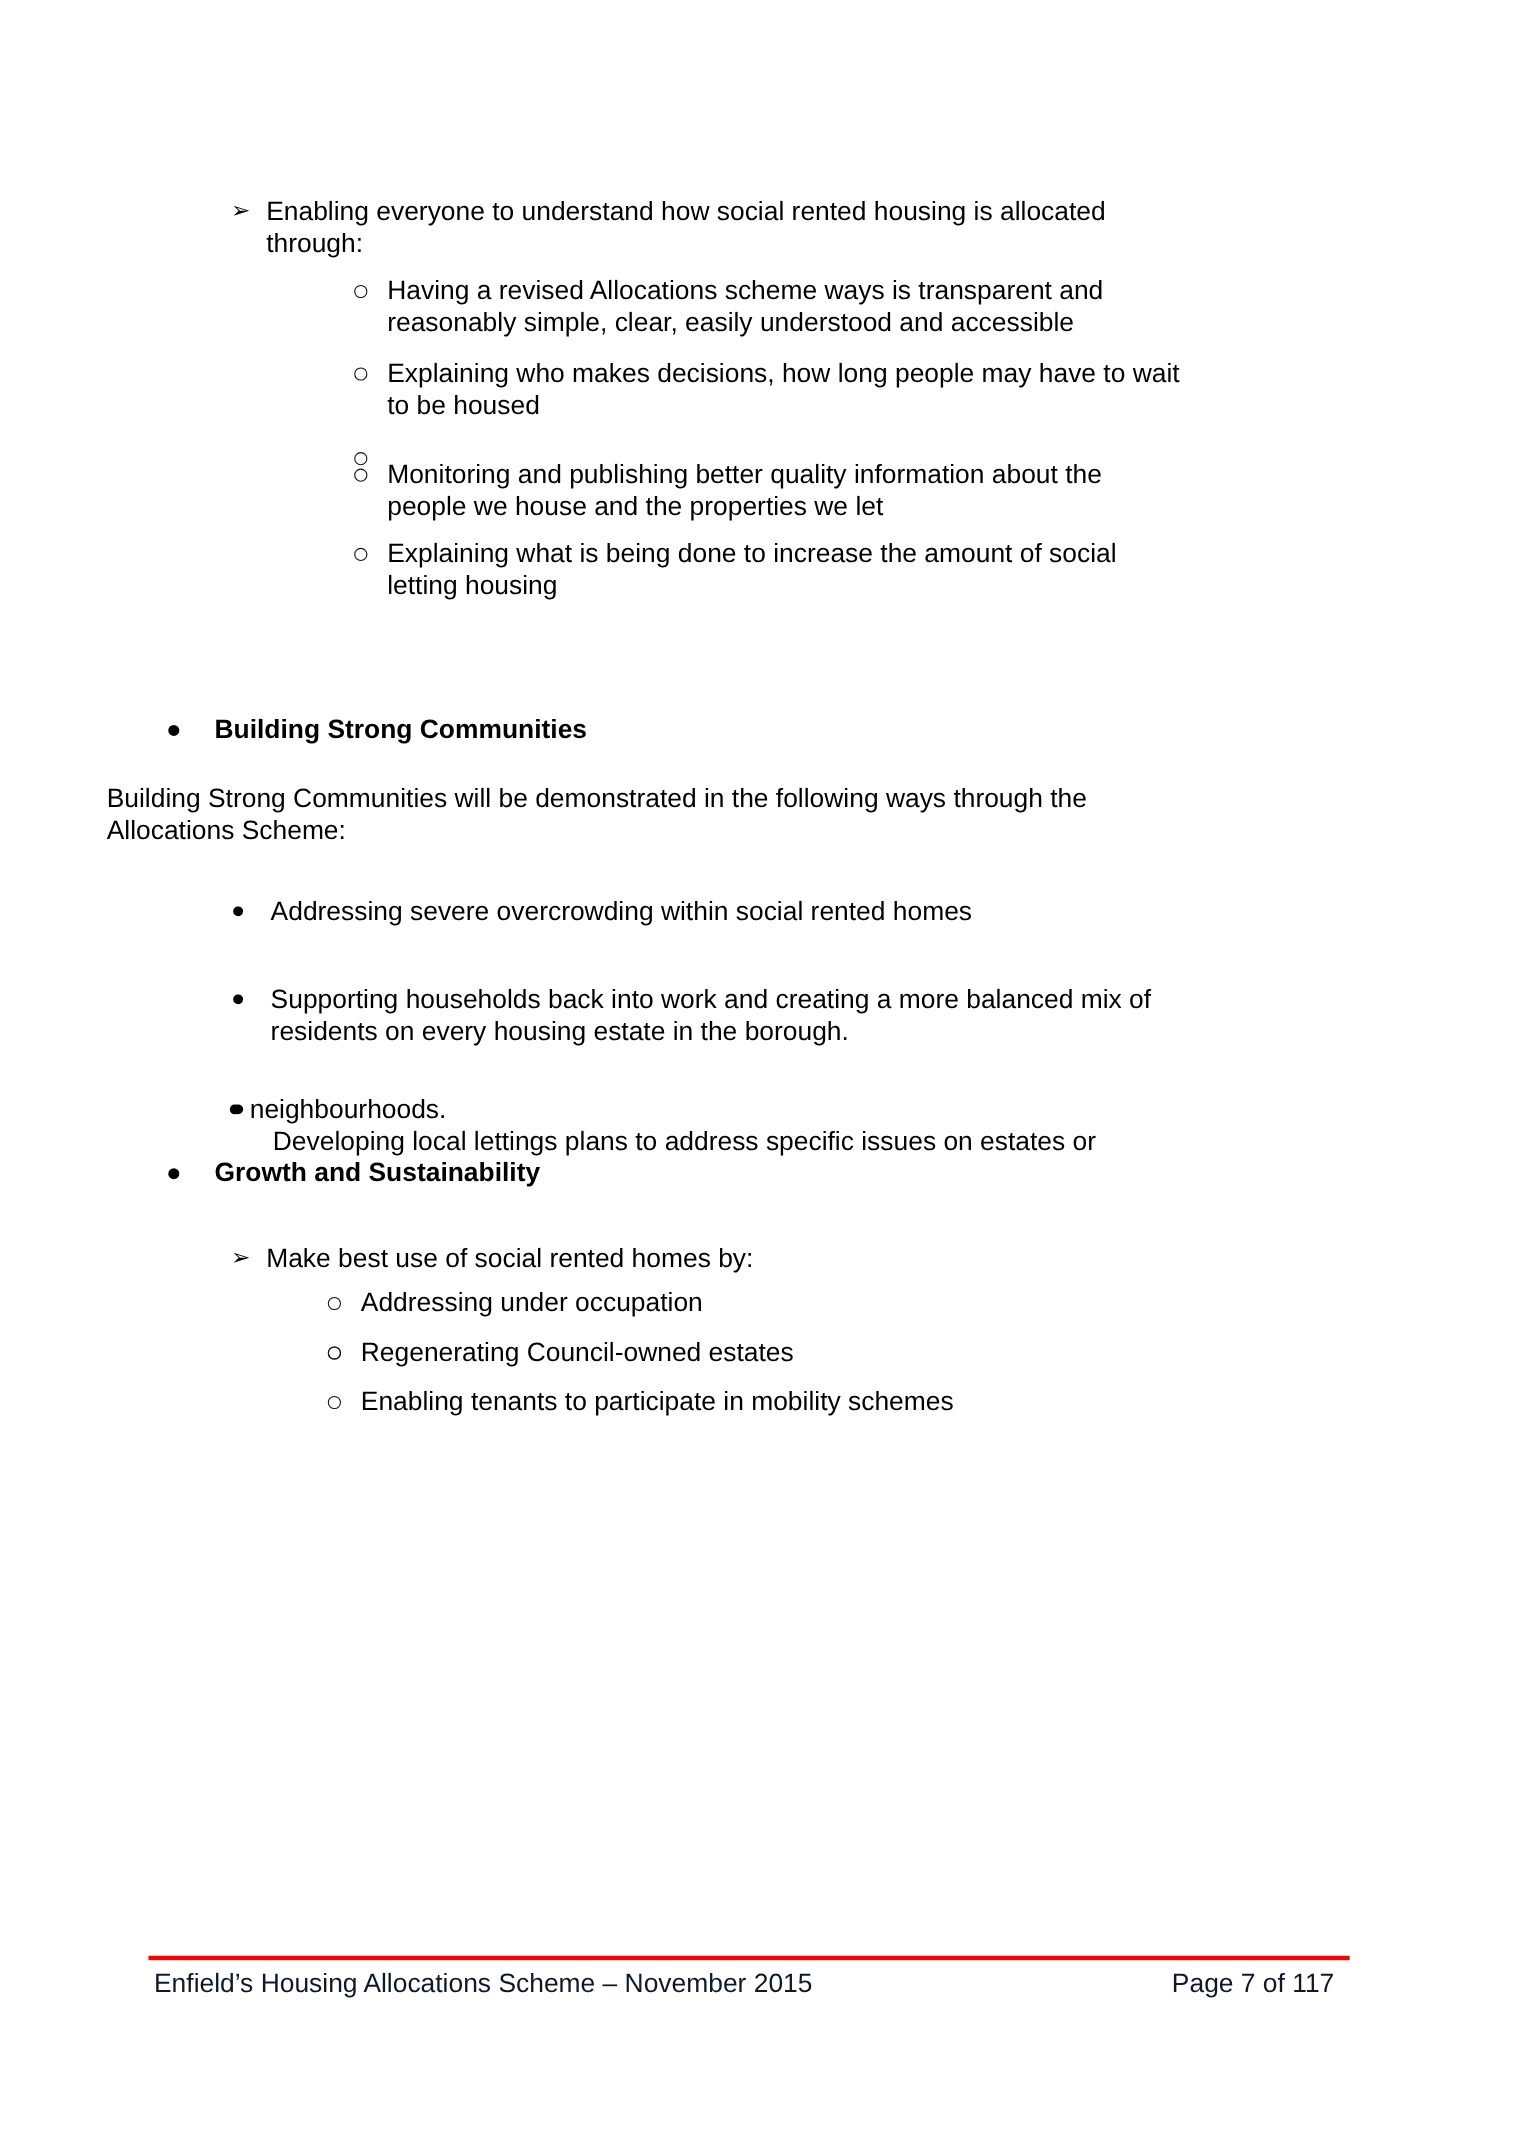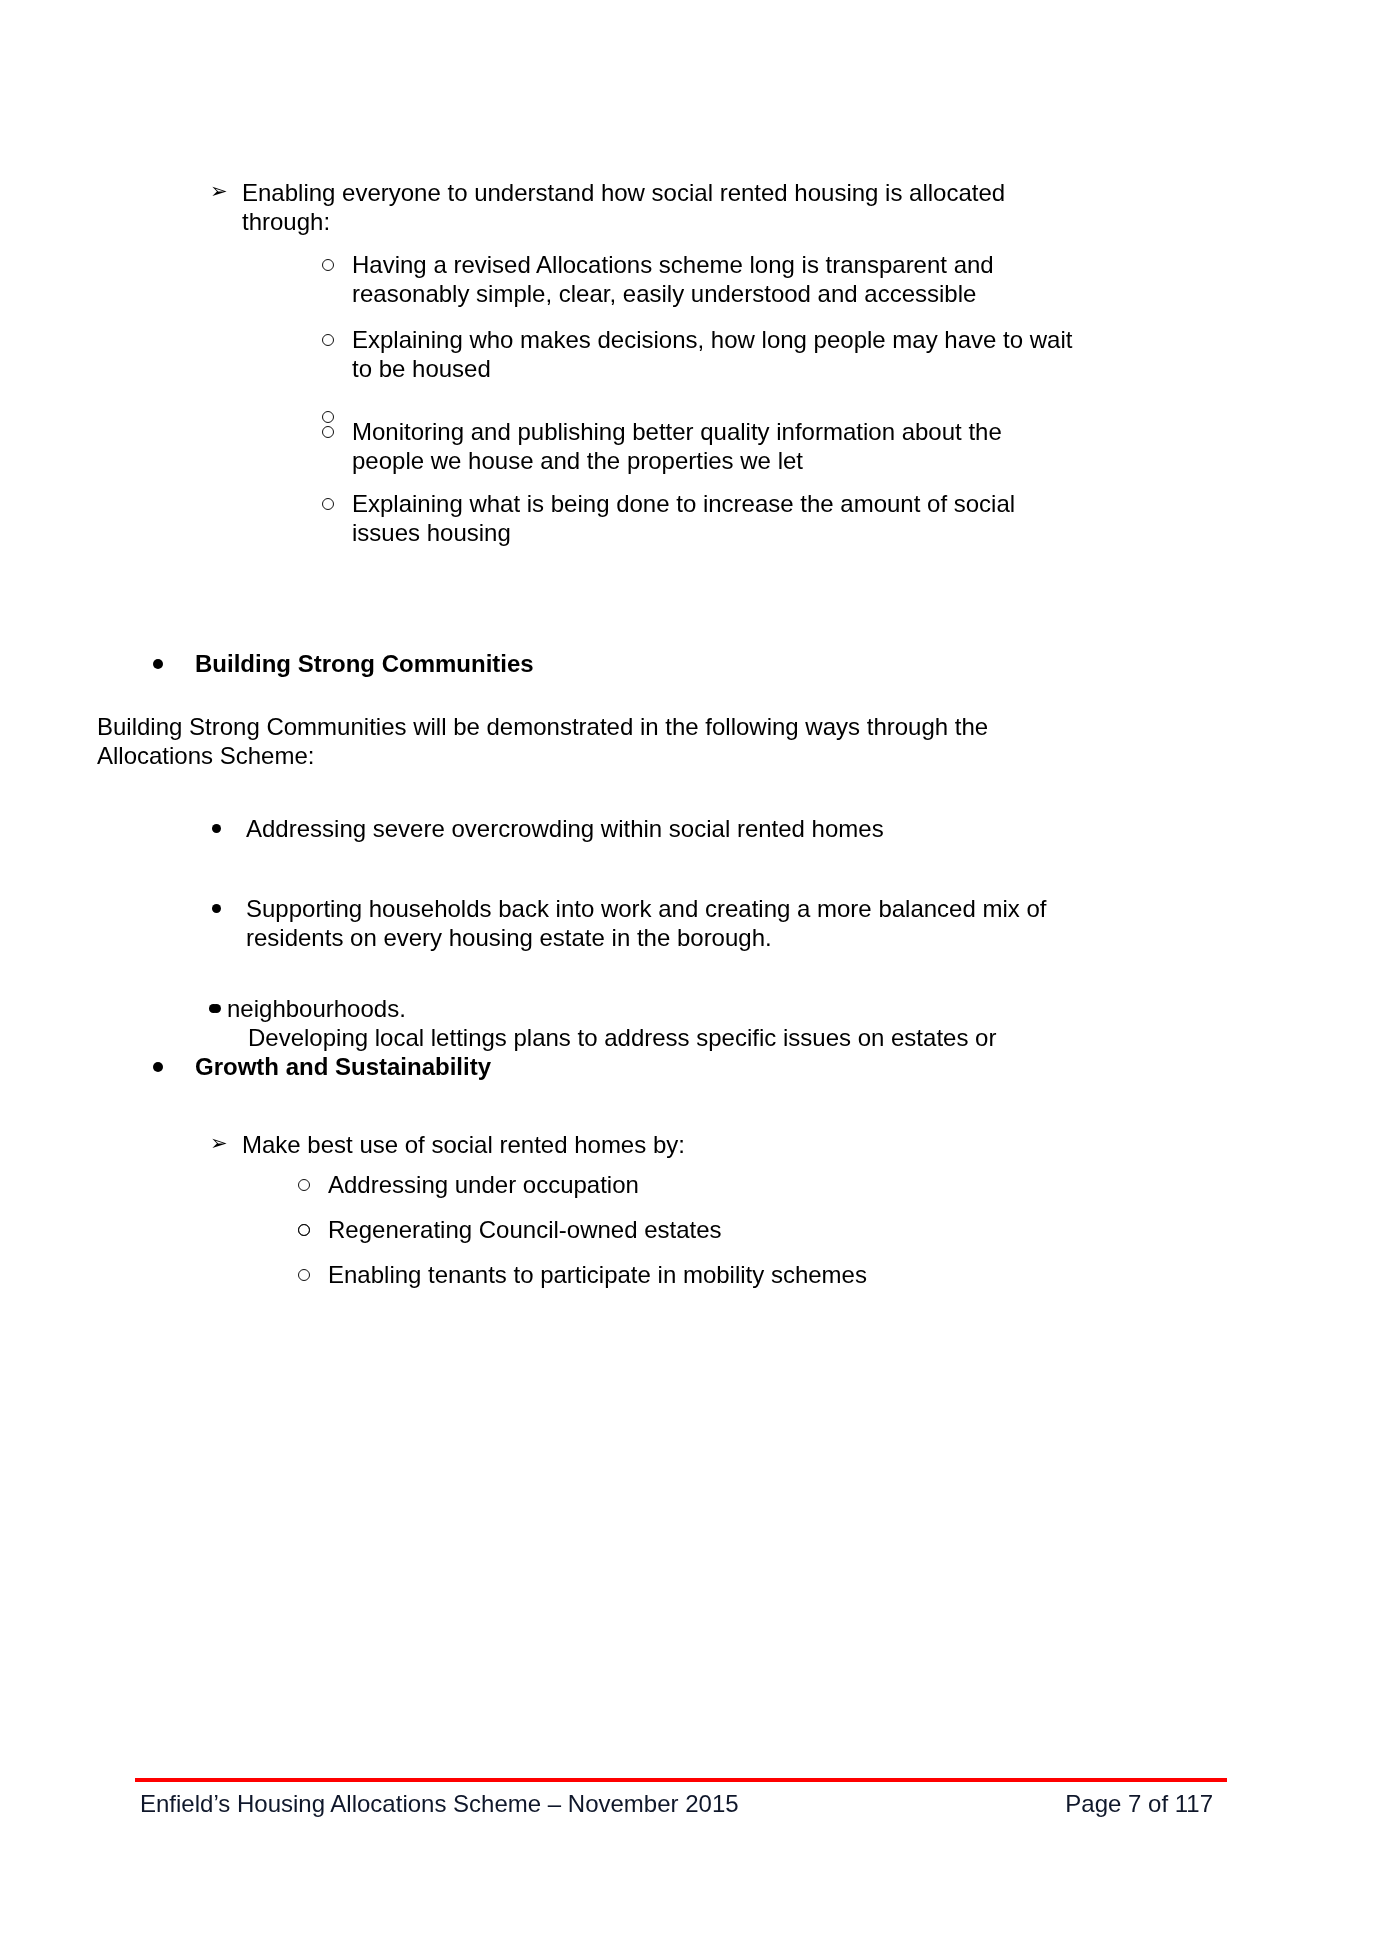--- a/index.html
+++ b/index.html
@@ -114,21 +114,21 @@
       <div class="block arrow-item">
         <span class="marker marker-arrow">➢</span>
         <div class="text">
           <div class="line">Enabling everyone to understand how social rented housing is allocated</div>
           <div class="line">through:</div>
         </div>
       </div>
       <div class="block circle-item-a">
         <span class="marker marker-circle"></span>
         <div class="text">
-          <div class="line">Having a revised Allocations scheme long is transparent and</div>
+          <div class="line">Having a revised Allocations scheme ways is transparent and</div>
           <div class="line">reasonably simple, clear, easily understood and accessible</div>
         </div>
       </div>
       <div class="block circle-item-a">
         <span class="marker marker-circle"></span>
         <div class="text">
           <div class="line">Explaining who makes decisions, how long people may have to wait</div>
           <div class="line">to be housed</div>
         </div>
       </div>
@@ -139,21 +139,21 @@
         <span class="marker marker-circle"></span>
         <div class="text">
           <div class="line">Monitoring and publishing better quality information about the</div>
           <div class="line">people we house and the properties we let</div>
         </div>
       </div>
       <div class="block circle-item-a">
         <span class="marker marker-circle"></span>
         <div class="text">
           <div class="line">Explaining what is being done to increase the amount of social</div>
-          <div class="line">issues housing</div>
+          <div class="line">letting housing</div>
         </div>
       </div>
       <div class="block heading-item">
         <span class="marker marker-disc"></span>
         <div class="text">
           <div class="line">Building Strong Communities</div>
         </div>
       </div>
       <div class="block paragraph">
         <div class="text">

